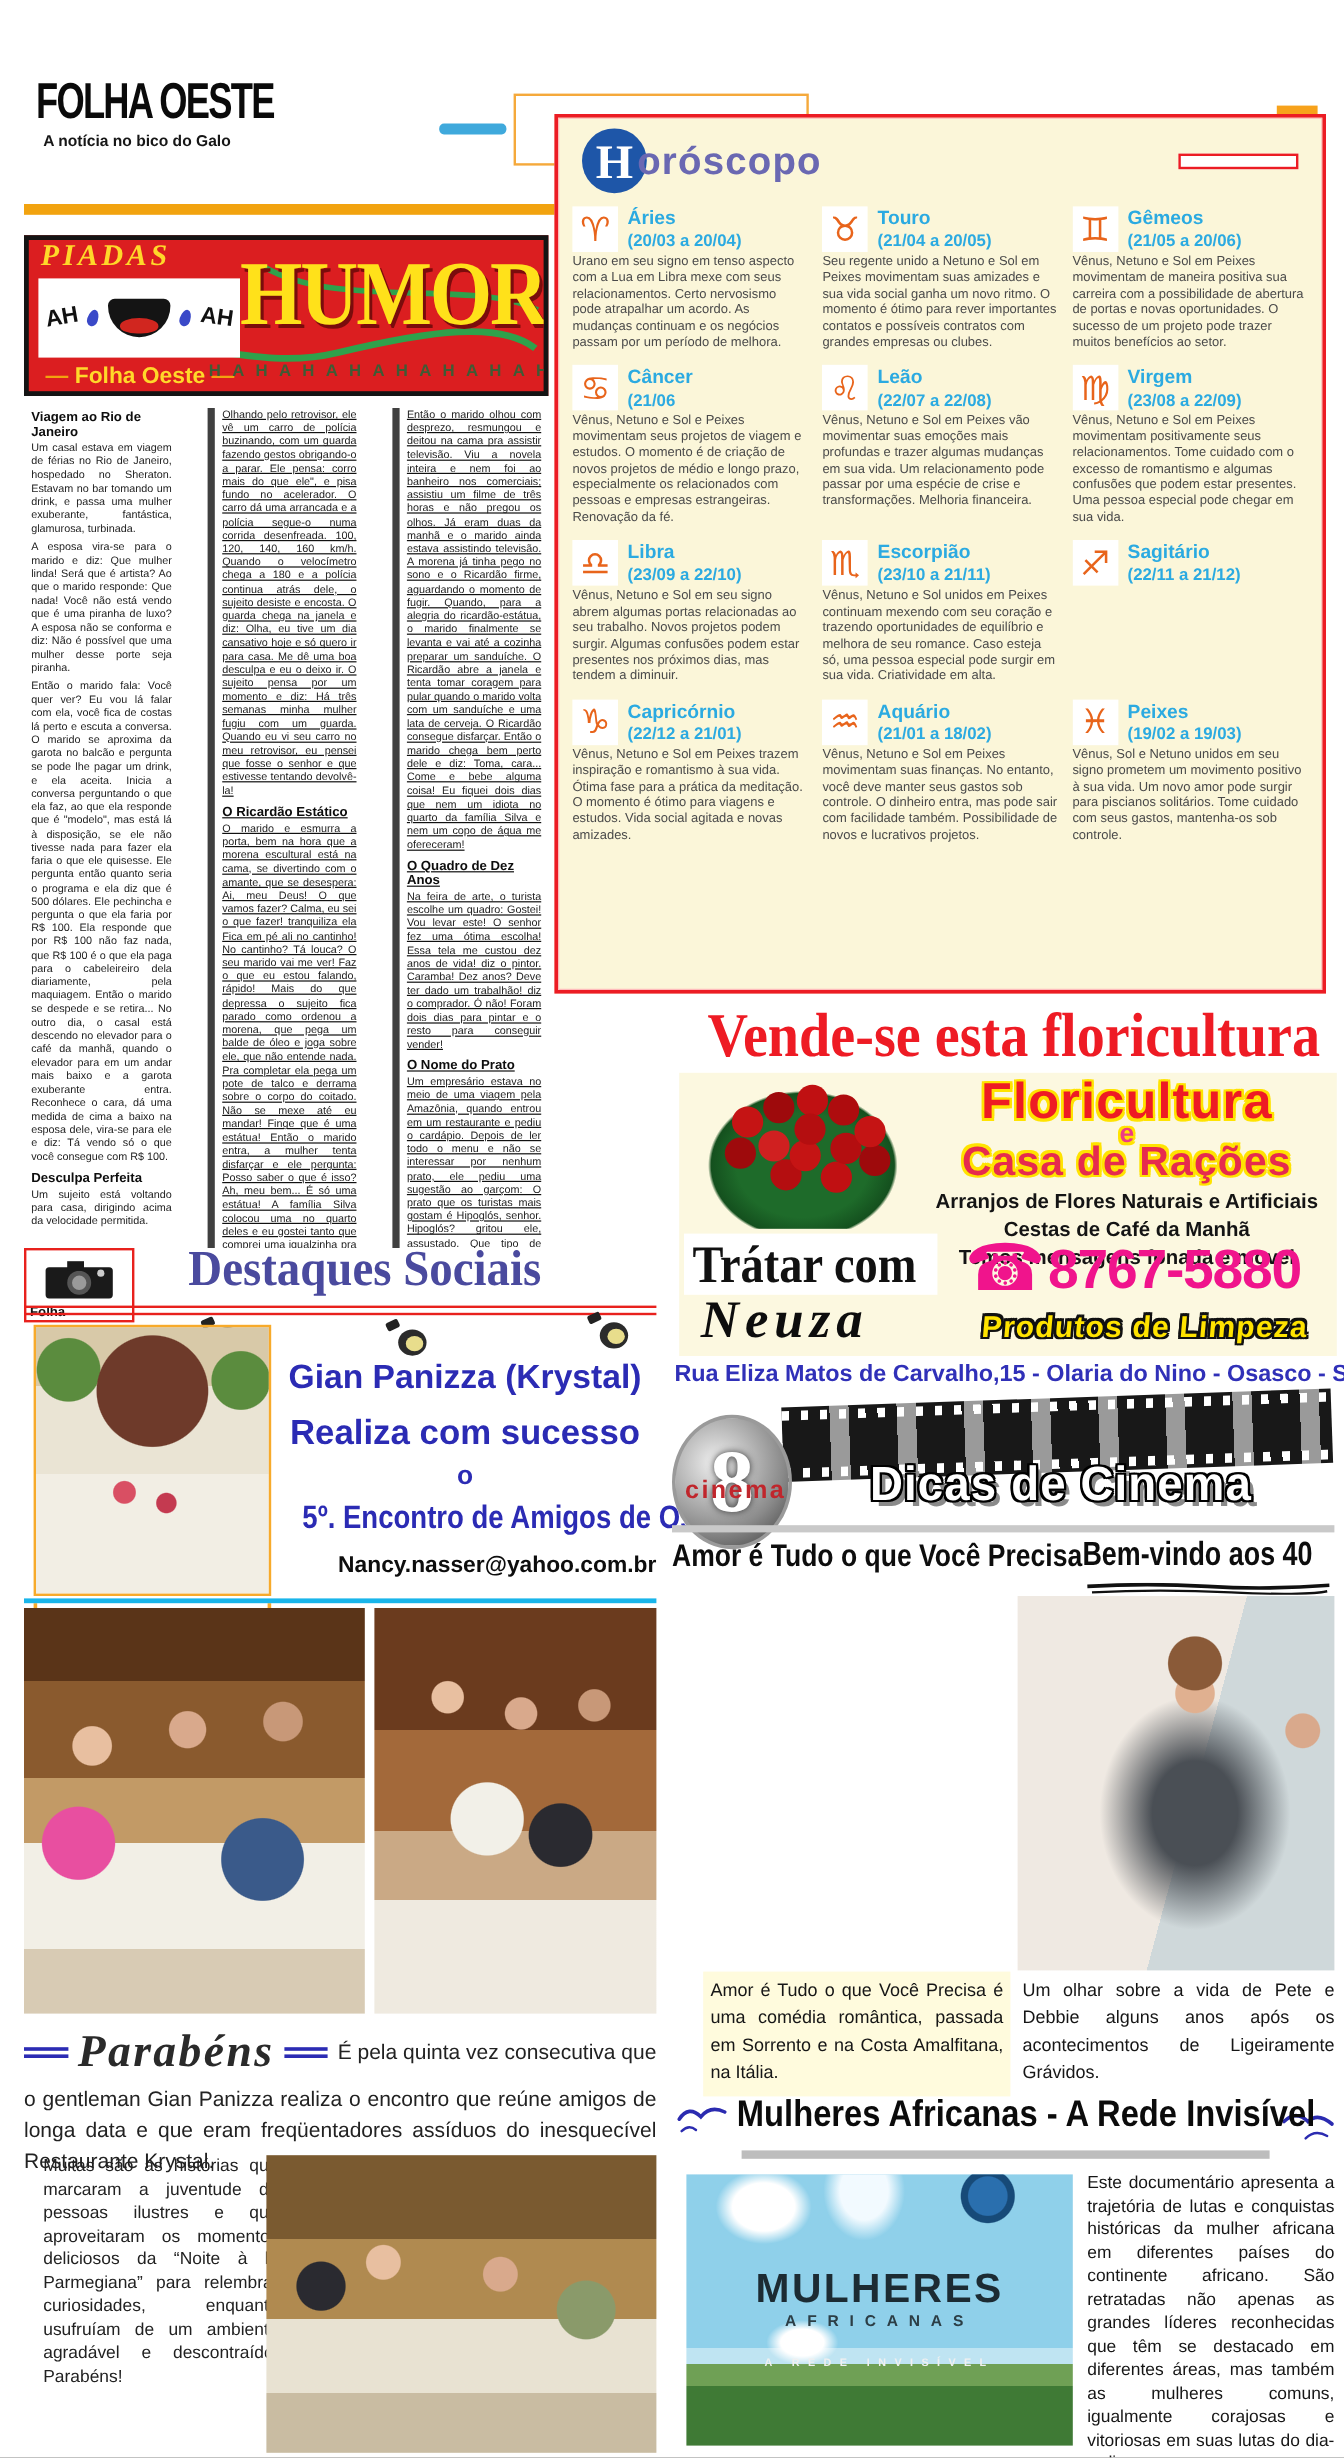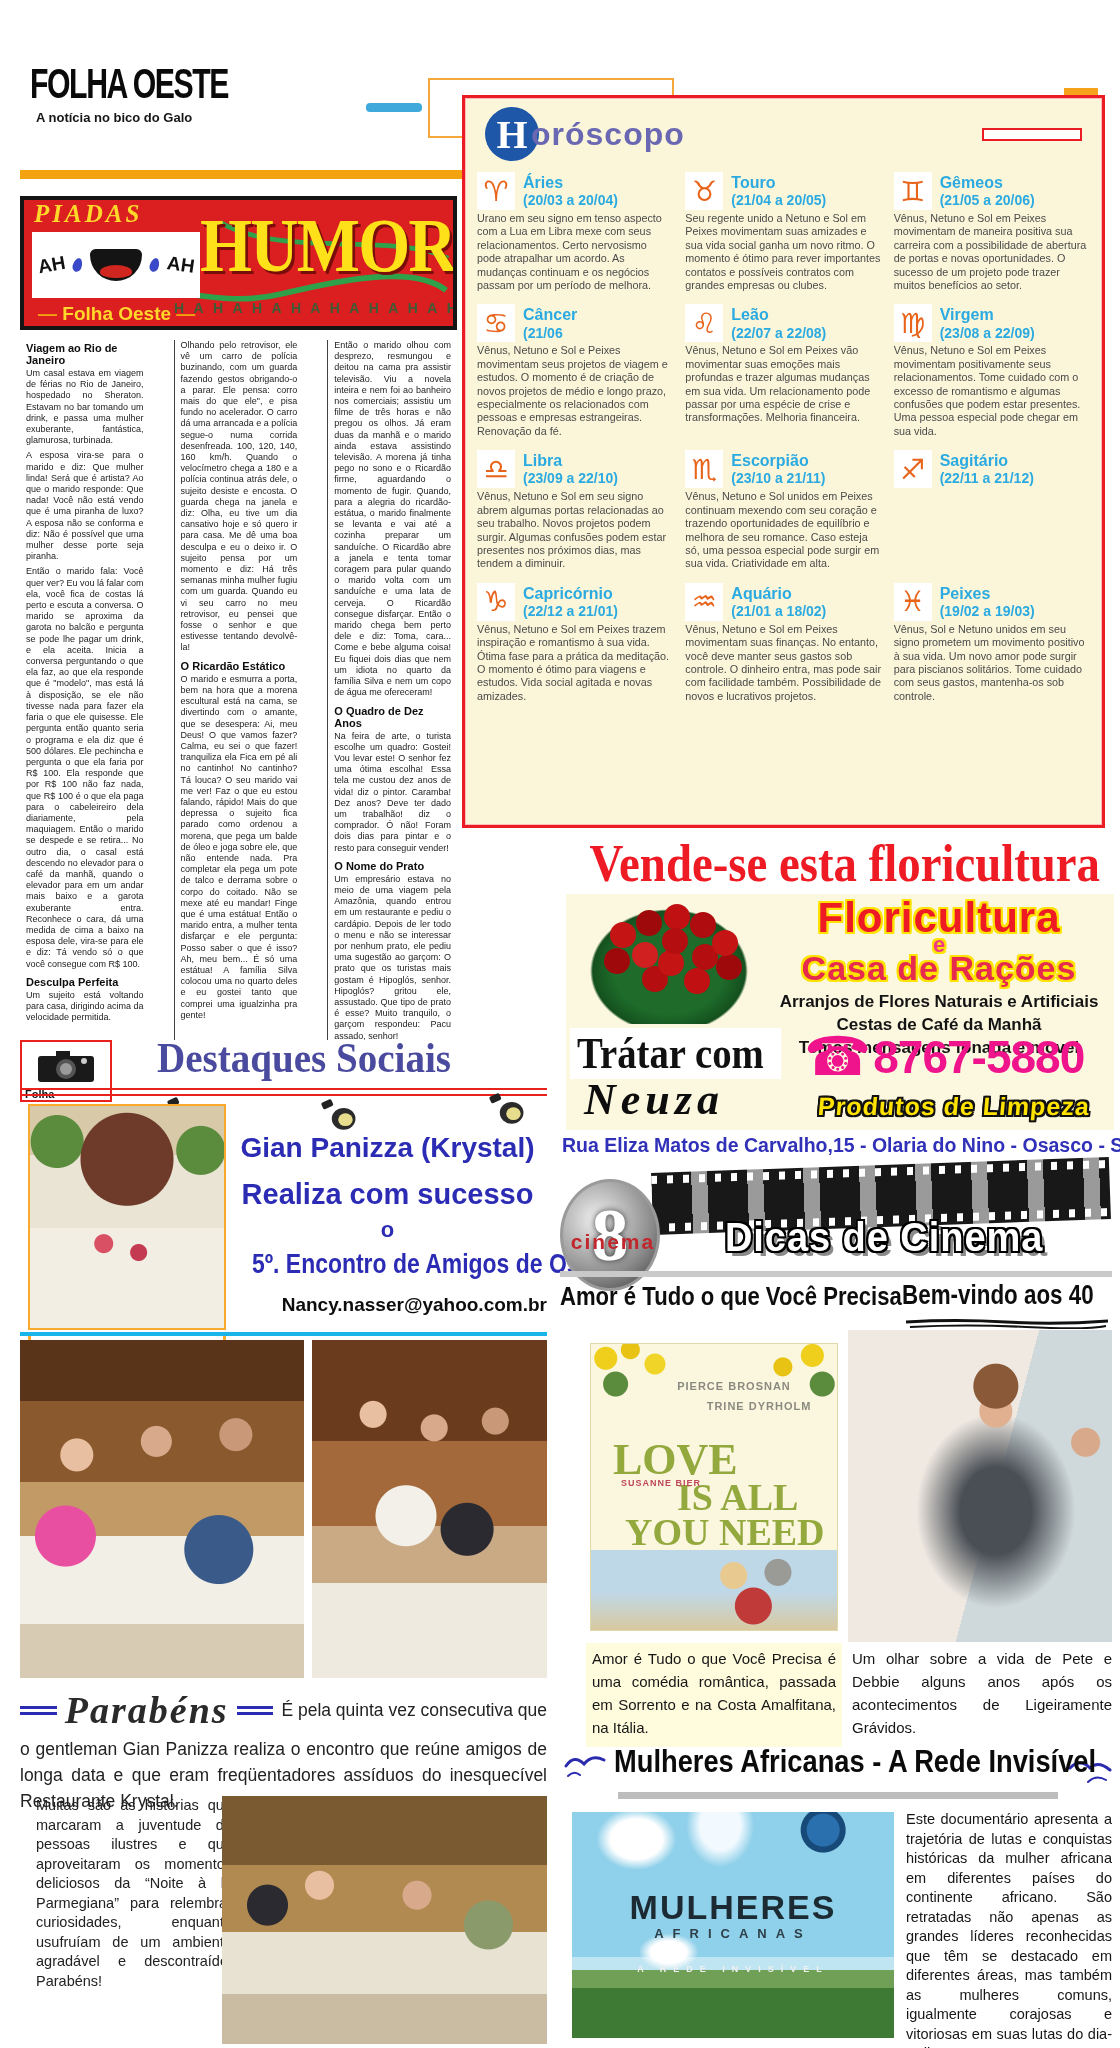--- a/index.html
+++ b/index.html
@@ -39,21 +39,21 @@
 .humor-badge{position:absolute;left:14px;top:103px;font-size:19px;font-weight:bold;color:#FFD82A;white-space:nowrap;}
 .humor-badge .d{color:#F2A30F;font-weight:bold;}
 .humor-title{position:absolute;left:176px;top:2px;width:256px;text-align:center;
   font-family:"Liberation Serif","DejaVu Serif",serif;font-weight:bold;font-size:76px;color:#FFE11A;
   letter-spacing:-2px;transform:scaleX(.88);transform-origin:left top;text-shadow:3px 3px 0 #7a0c0c;}
 .laughs{position:absolute;left:150px;top:100px;width:286px;font-weight:bold;font-size:14px;color:#3F5B35;
   letter-spacing:3px;white-space:nowrap;overflow:hidden;}
 .scribble{position:absolute;left:0;top:0;width:100%;height:100%;pointer-events:none;}
 .humor-cols{display:flex;margin-top:10px;height:700px;overflow:hidden;gap:24px;}
 .hcol{width:146px;padding:0 6px;}
-.hcol + .hcol{border-left:1px solid #404040;}
+.hcol + .hcol{border-left:6px solid #404040;text-decoration:underline;}
 .hcol h4{font-size:11px;font-weight:bold;margin:6px 0 2px;color:#0d0d0d;}
 .hcol h4:first-child{margin-top:2px;}
 .hcol p{font-size:9px;line-height:11.2px;text-align:justify;color:#222;margin-bottom:4px;}
 
 
 .horoscope{position:absolute;left:462px;top:95px;width:643px;height:733px;background:#FBF6D9;
   border:3px solid #EC1C24;box-shadow:inset 0 0 0 1px #fbb;}
 .h-titlebar{position:relative;height:72px;display:flex;align-items:center;padding-left:20px;}
 .h-circle{width:54px;height:54px;border-radius:50%;background:#1E56A8;color:#fff;font-weight:bold;
   font-size:40px;display:flex;align-items:center;justify-content:center;
@@ -529,32 +529,20 @@
       <span class="cine-word">cinema</span>
     </div>
     <div class="dicas-title">Dicas de Cinema</div>
     <div class="cine-rule"></div>
     <div class="m1-title">Amor é Tudo o que Você Precisa</div>
     <div class="m2-title">Bem-vindo aos 40</div>
     <svg class="m2-scribble" viewBox="0 0 202 10" preserveAspectRatio="none">
       <path d="M0 3 Q 50 0 100 3 T 202 2" fill="none" stroke="#111" stroke-width="3"></path>
       <path d="M4 8 Q 60 5 120 8 T 200 7" fill="none" stroke="#111" stroke-width="2"></path>
     </svg>
-    <div class="poster1">
-      <div class="p1-actors">
-        <div class="p1-a1">PIERCE BROSNAN</div>
-        <div class="p1-a2">TRINE DYRHOLM</div>
-      </div>
-      <div class="p1-lockup">
-        <div class="p1-l1">LOVE</div>
-        <div class="p1-l2">IS ALL</div>
-        <div class="p1-l3">YOU NEED</div>
-      </div>
-      <div class="p1-credit">SUSANNE BIER</div>
-    </div>
     <div class="photo2 photo"></div>
     <div class="m1-caption">Amor é Tudo o que Você Precisa é uma comédia romântica, passada em Sorrento e na Costa Amalfitana, na Itália.</div>
     <div class="m2-caption">Um olhar sobre a vida de Pete e Debbie alguns anos após os acontecimentos de Ligeiramente Grávidos.</div>
   </div>
 
   <div class="docu">
     <svg class="bird-l" width="46" height="34" viewBox="0 0 46 34">
       <path d="M4 18 Q12 6 22 16 Q30 6 42 12" fill="none" stroke="#2B2BB0" stroke-width="3" stroke-linecap="round"></path>
       <path d="M6 28 Q12 22 18 27" fill="none" stroke="#2B2BB0" stroke-width="2" stroke-linecap="round"></path>
     </svg>

